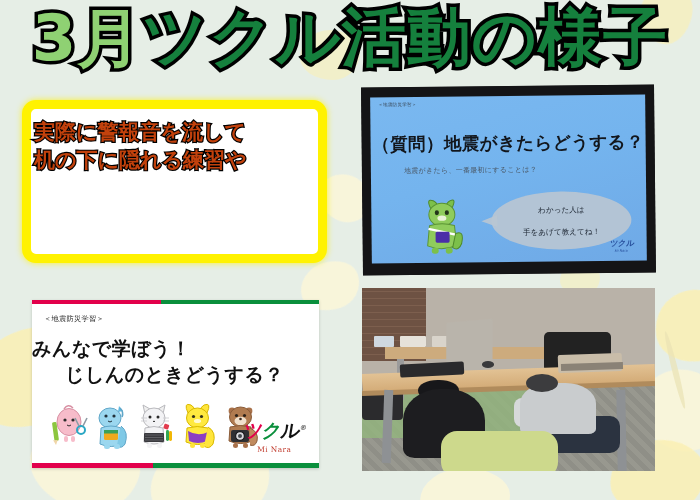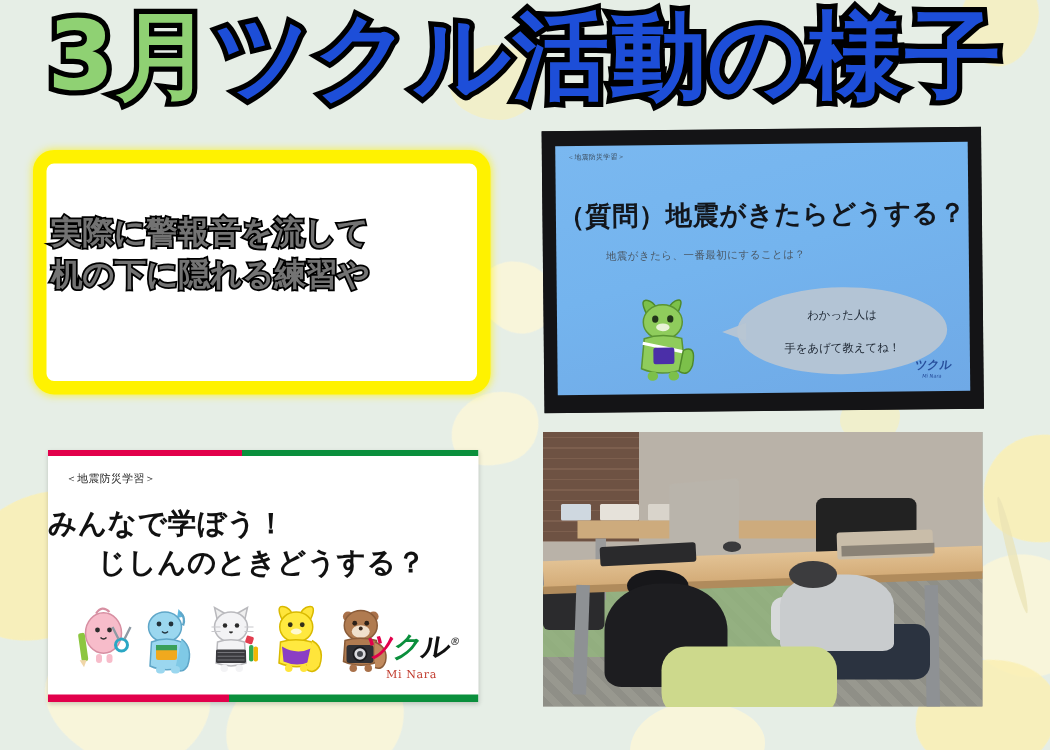--- a/index.html
+++ b/index.html
@@ -25,31 +25,31 @@
   .title-wrap{
     position:absolute;left:0;top:2px;width:700px;height:72px;
     display:flex;align-items:center;justify-content:center;
     white-space:nowrap;z-index:6;
   }
   .title-txt{
     font-size:64px;font-weight:bold;letter-spacing:1px;line-height:1;
     -webkit-text-stroke:7px #000;paint-order:stroke fill;
   }
   .t-month{color:#8fd173;}
-  .t-main{color:#1d4ed8;font-family:Liberation Serif, serif;}
+  .t-main{color:#15803d;font-family:Liberation Serif, serif;}
   
   .info-card{
     position:absolute;left:22px;top:100px;width:305px;height:163px;
     background:#ffffff;border:9px solid #fff200;border-radius:14px;
     box-sizing:border-box;z-index:4;
     box-shadow:0 0 6px rgba(255,242,0,.8);
   }
   .info-body{
-    position:absolute;left:34px;top:142px;width:290px;z-index:5;
-    font-size:21px;font-weight:bold;color:#737373;line-height:1.32;
+    position:absolute;left:34px;top:119px;width:290px;z-index:5;
+    font-size:21px;font-weight:bold;color:#c2410c;line-height:1.32;
     -webkit-text-stroke:2.4px #000;paint-order:stroke fill;
   }
   .info-body div{margin:0;}
   .info-head{
     position:absolute;left:28px;top:83px;z-index:7;
     font-size:27px;font-weight:bold;color:#1f7a1f;letter-spacing:0;
     -webkit-text-stroke:4px #000;paint-order:stroke fill;
   }
   
   .tv-photo{

